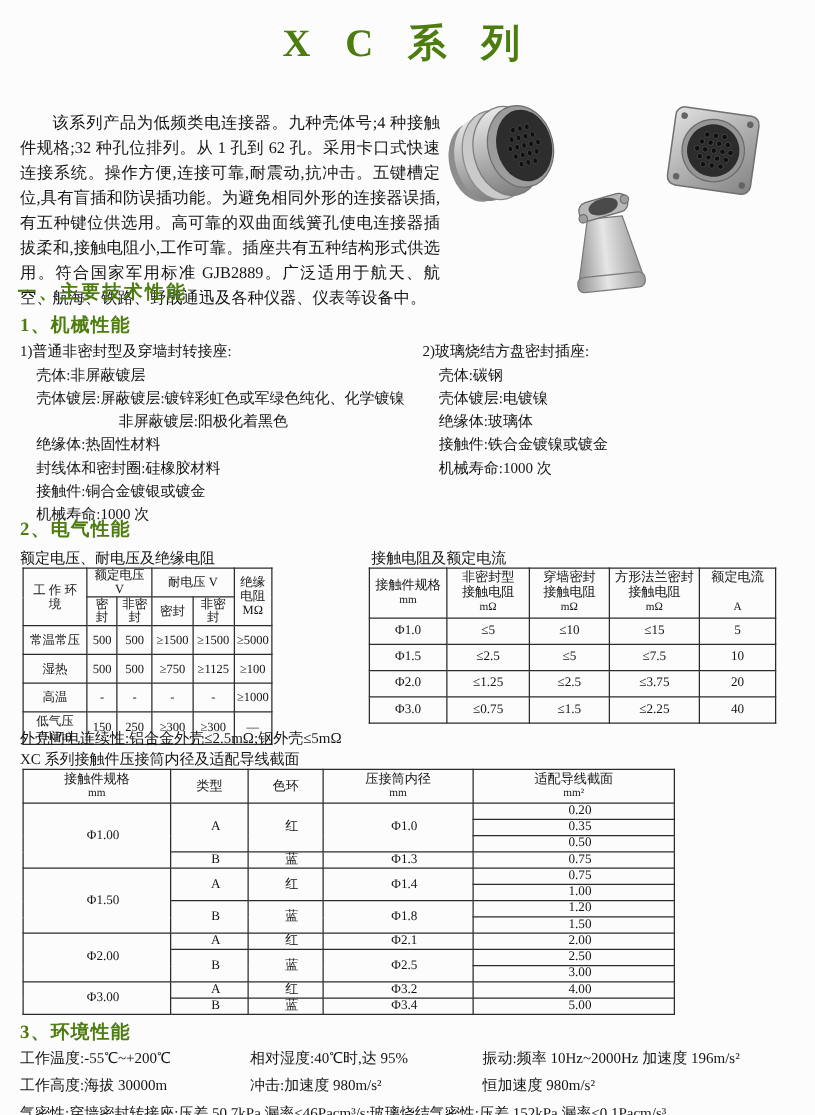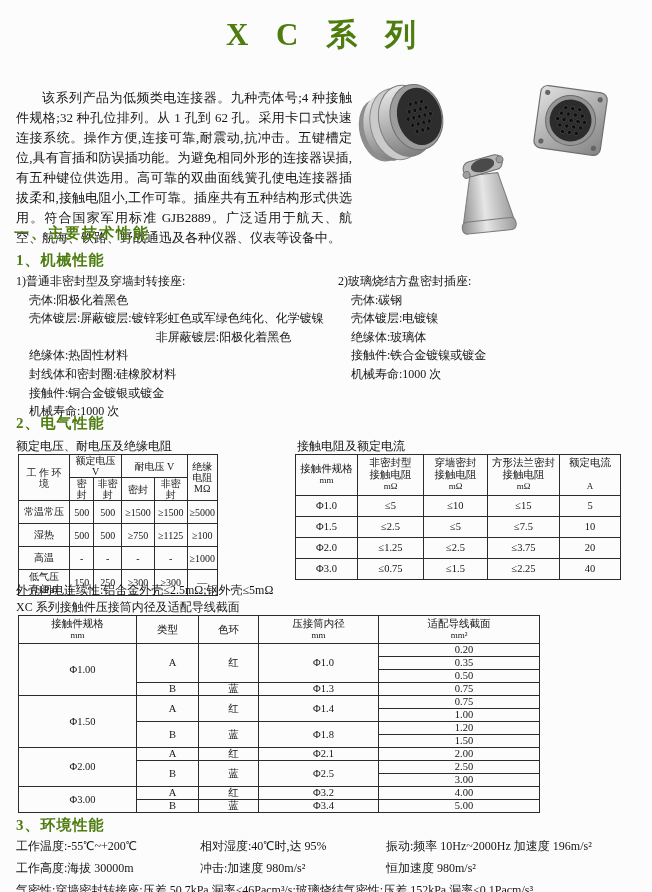--- a/index.html
+++ b/index.html
@@ -18,21 +18,21 @@
     font-size:13px;line-height:20px;text-align:justify;text-indent:2em;margin-top:24px;
   }
   .photo{position:absolute;}
   .h-main{position:absolute;left:14px;top:224px;font-size:15px;letter-spacing:2px;}
   .h-sub{position:absolute;left:16px;font-size:15px;letter-spacing:1px;}
   .mech{position:absolute;top:272px;font-size:12px;line-height:18.6px;}
   .mech-left{left:16px;width:336px;}
   .mech-right{left:338px;width:306px;}
   .ind{padding-left:13px;}
   .nowrap{white-space:nowrap;}
-  .plating2{padding-left:66px;text-align:center;}
+  .plating2{padding-left:66px;}
   .tbl-title{position:absolute;font-size:12px;text-align:center;}
   table{position:absolute;border-collapse:collapse;text-align:center;
         font-family:"Liberation Serif", serif;color:#151515;}
   th,td{border:1px solid #2b2b2b;font-weight:normal;padding:0 2px;}
   .t1{left:18px;top:454px;width:200px;font-size:10px;}
   .t1 thead th{height:16px;line-height:11px;}
   .t1 tbody td{height:22px;}
   .t2{left:295px;top:454px;width:326px;font-size:10.5px;}
   .t2 thead th{line-height:11.5px;padding:2px 1px;}
   .t2 tbody td{height:20px;}
@@ -152,21 +152,21 @@
       </g>
     </g>
   </svg>
 
   <div class="h-main hd">一、主要技术性能</div>
   <div class="h-sub hd" style="top:251px;">1、机械性能</div>
 
   <div class="mech mech-left">
     <div>1)普通非密封型及穿墙封转接座:</div>
     <div class="ind">
-      <div>壳体:阳极化着黑色</div>
+      <div>壳体:非屏蔽镀层</div>
       <div class="nowrap">壳体镀层:屏蔽镀层:镀锌彩虹色或军绿色纯化、化学镀镍</div>
       <div class="plating2">非屏蔽镀层:阳极化着黑色</div>
       <div>绝缘体:热固性材料</div>
       <div>封线体和密封圈:硅橡胶材料</div>
       <div>接触件:铜合金镀银或镀金</div>
       <div>机械寿命:1000 次</div>
     </div>
   </div>
 
   <div class="mech mech-right">

